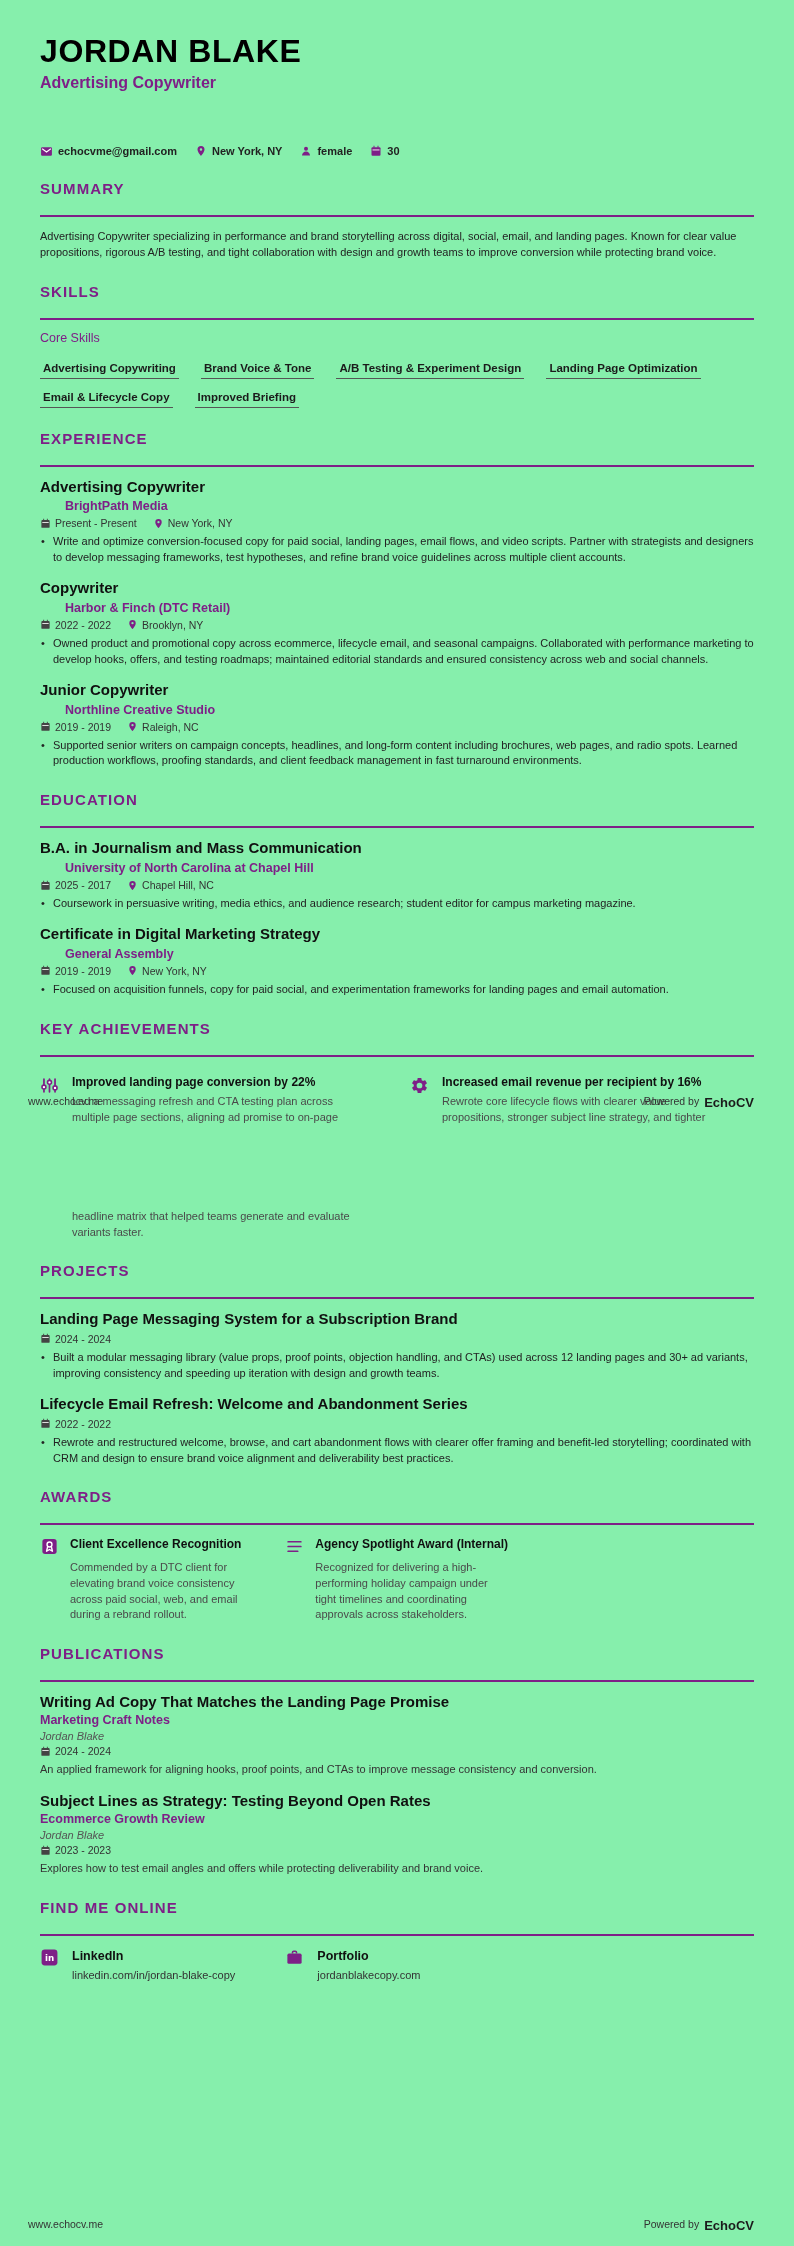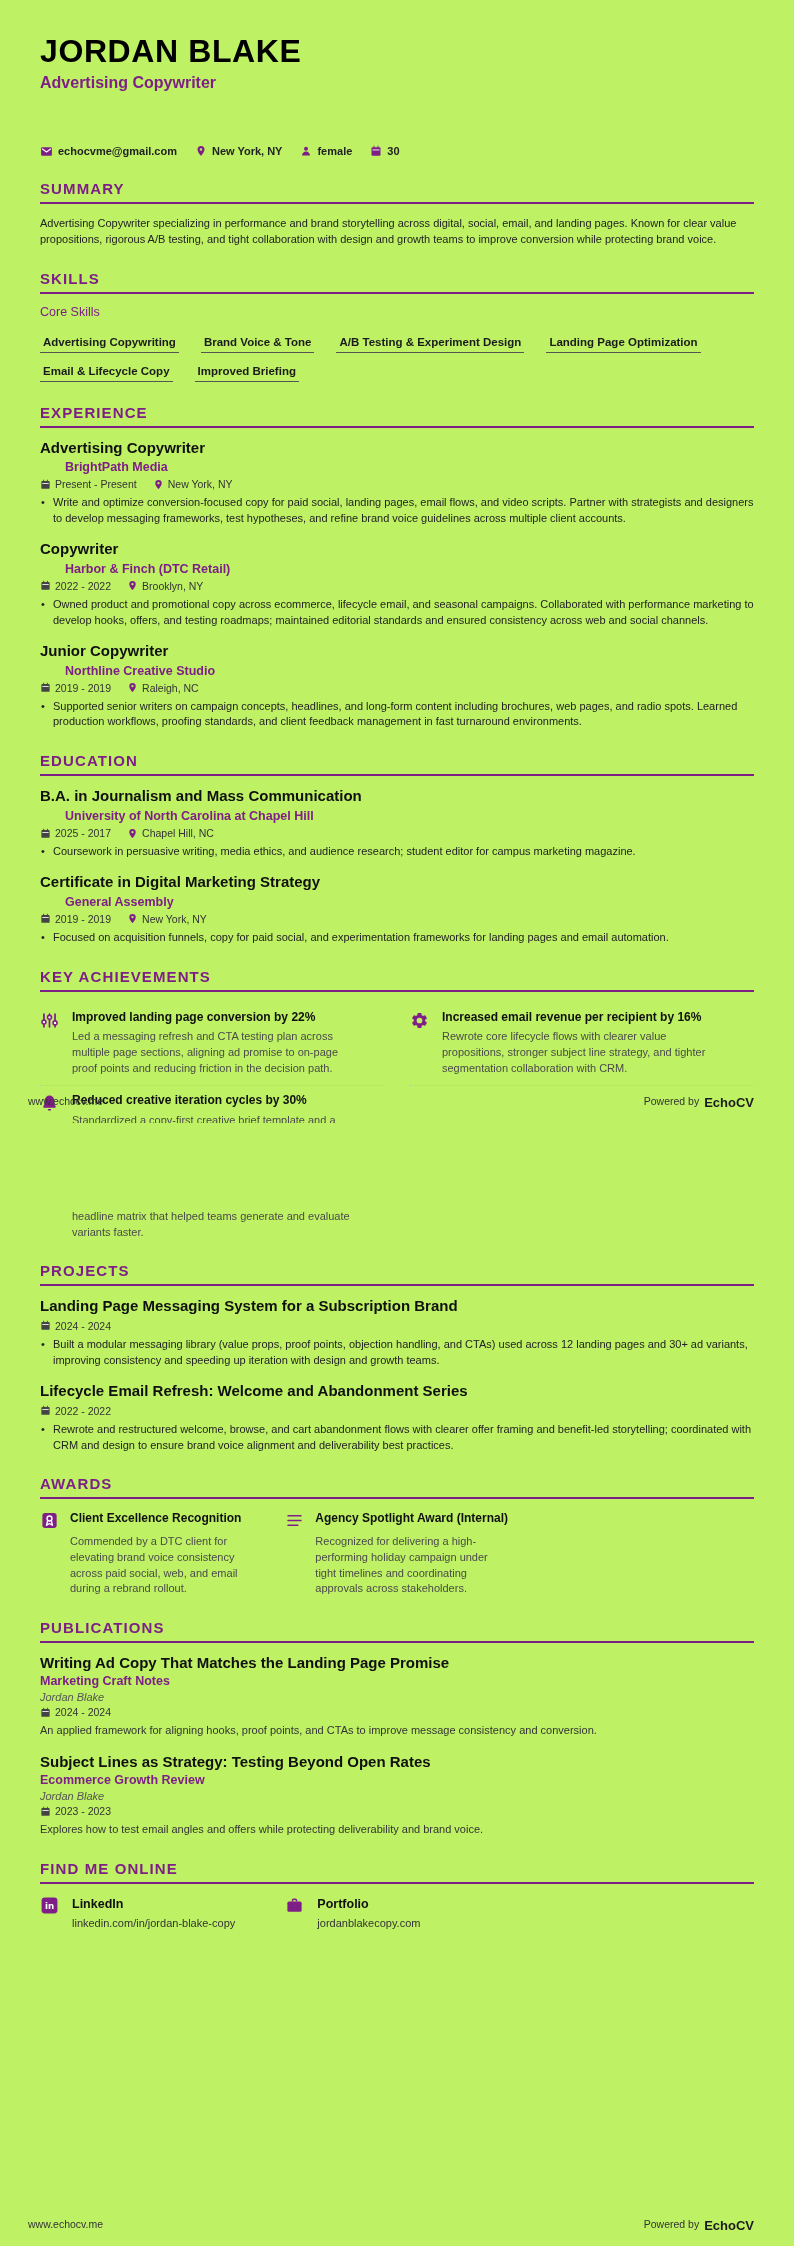--- a/index.html
+++ b/index.html
@@ -9,36 +9,36 @@
     background:#ffffff;
     font-family:"Liberation Sans","DejaVu Sans",sans-serif;
     color:#1b1b1b;
   }
   .page {
     position:relative;
     width:794px;
     height:1123px;
     padding:34px 40px 0;
     overflow:hidden;
-    background:#bef264;
+    background:#86efac;
   }
   
   .name { font-size:32px; font-weight:bold; letter-spacing:.6px; color:#000; line-height:1.08; }
   .role { font-size:16px; font-weight:bold; color:#7E1F87; margin-top:5px; }
   .contact-row { display:flex; align-items:center; gap:18px; margin-top:9px; }
   .contact-item { display:flex; align-items:center; gap:5px; font-size:11px; font-weight:bold; color:#222;margin-top:44px; }
   .ico { display:inline-flex; align-items:center; }
   .ico-accent { color:#7E1F87; }
   .ico-cal { color:#444; }
   .ico-pin { color:#7E1F87; }
   
   .section { margin-top:22px; }
   .section-heading {
     font-size:15px; font-weight:bold; letter-spacing:1.1px; color:#7E1F87;
-    border-bottom:2px solid #7E1F87; padding-bottom:5px; margin-bottom:11px;
+    border-bottom:2px solid #7E1F87; padding-bottom:18px; margin-bottom:11px;
   }
   
   .entry { margin-bottom:13px; }
   .entry-title { font-size:15px; font-weight:bold; color:#101010; line-height:1.25; }
   .entry-sub { font-size:12.5px; font-weight:bold; color:#7E1F87; margin-top:3px;padding-left:25px; }
   .meta-row { display:flex; align-items:center; gap:16px; margin-top:4px; }
   .meta-item { display:flex; align-items:center; gap:4px; font-size:10.5px; color:#333; }
   .bullets { margin:5px 0 0; padding:0; list-style:none; }
   .bullets li { position:relative; padding-left:13px; font-size:11px; line-height:1.45; color:#222; margin-top:1px; }
   .bullets li::before { content:"•"; position:absolute; left:1px; top:0; color:#222; }

